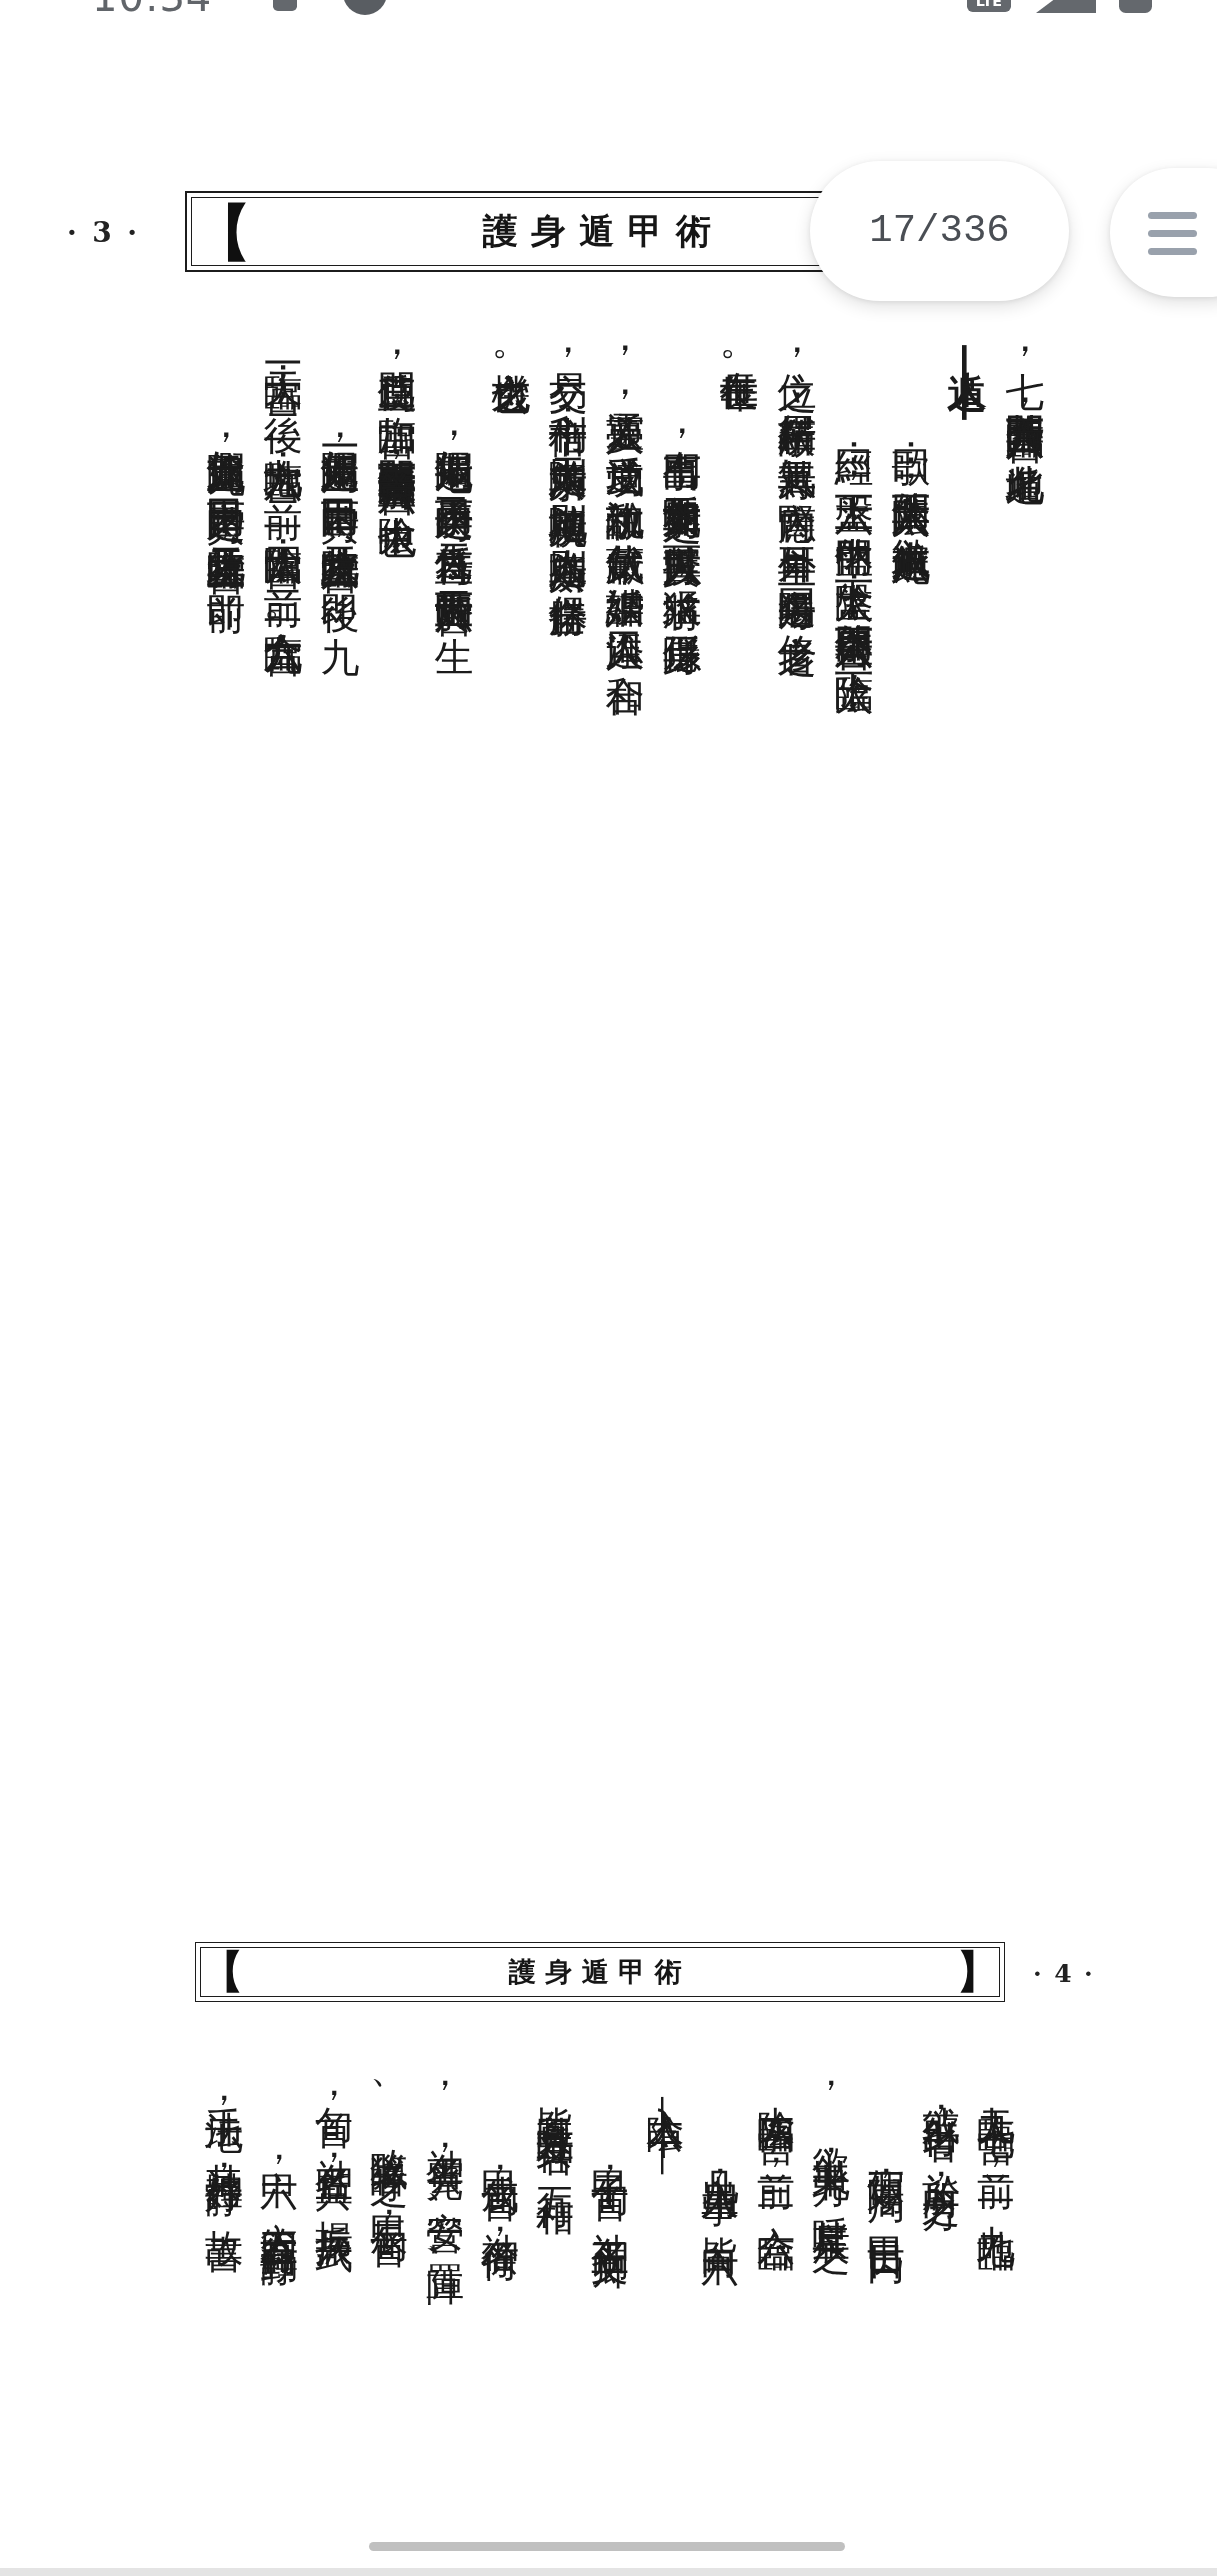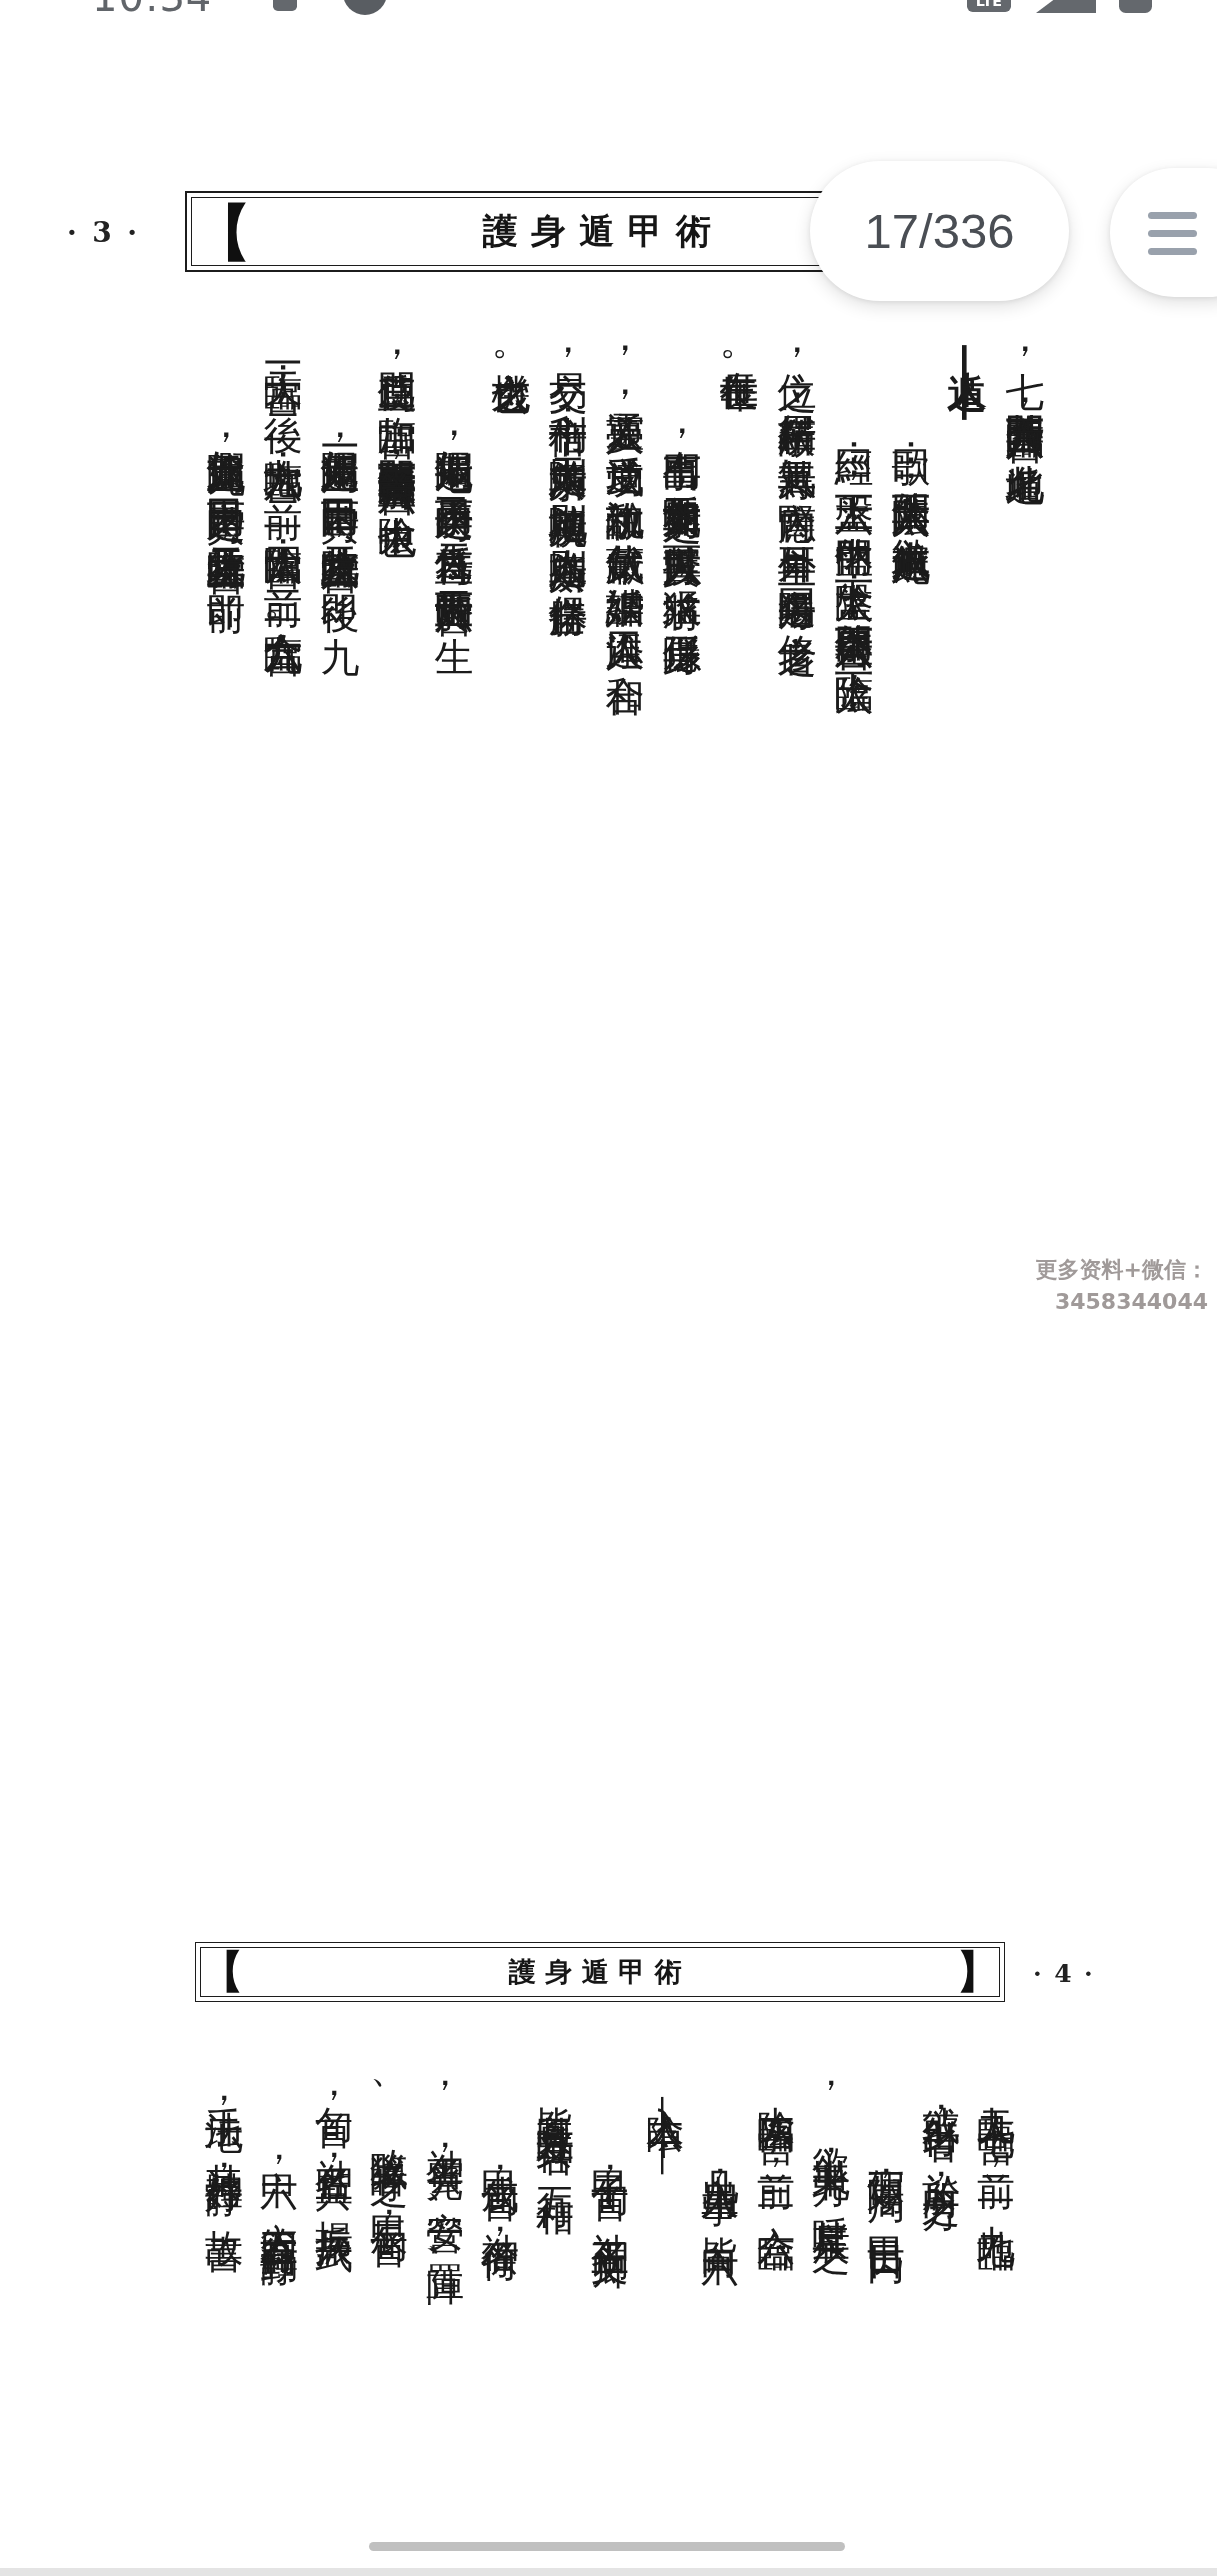--- a/index.html
+++ b/index.html
@@ -20,21 +20,21 @@
   .sb-lte{position:absolute;left:967px;top:-19px;width:44px;height:31px;background:#64686d;border-radius:5.7px;
     color:#fff;font-family:"DejaVu Sans","Liberation Sans",sans-serif;font-size:14.3px;font-weight:bold;
     display:flex;align-items:flex-end;justify-content:center;padding-bottom:2.9px;box-sizing:border-box;}
   .sb-signal{position:absolute;left:1036px;top:-32px;width:0;height:0;
     border-left:60px solid transparent;border-bottom:45px solid #64686d;}
   .sb-batt{position:absolute;left:1119px;top:-27px;width:33px;height:40px;background:#64686d;border-radius:6.7px;}
   
   .page-pill{position:absolute;left:810px;top:161px;width:259px;height:140px;border-radius:70px;
     background:#ffffff;box-shadow:0 5.7px 17px rgba(0,0,0,.12),0 1px 4.8px rgba(0,0,0,.08);
     display:flex;align-items:center;justify-content:center;z-index:8;}
-  .page-pill span{font-family:Liberation Sans, sans-serif;font-size:49px;color:#4a4e54;}
+  .page-pill span{font-family:Liberation Mono, monospace;font-size:39px;color:#4a4e54;}
   .menu-pill{position:absolute;left:1110px;top:168px;width:162px;height:129px;border-radius:65px;
     background:#ffffff;box-shadow:0 5.7px 17px rgba(0,0,0,.12),0 1px 4.8px rgba(0,0,0,.08);z-index:8;}
   .menu-lines{position:absolute;left:38px;top:44px;width:49px;}
   .menu-lines i{display:block;width:49px;height:6.7px;border-radius:3.8px;background:#99a1ac;margin-bottom:11.4px;}
   
   .band{position:absolute;box-sizing:border-box;border:2.9px solid #1c1c1c;background:#fff;
     display:flex;align-items:center;justify-content:center;}
   .band::before{content:"";position:absolute;inset:3.8px;border:1px solid #1c1c1c;pointer-events:none;}
   .band .bk{position:absolute;top:50%;transform:translateY(-50%);font-weight:bold;color:#101010;line-height:1;}
   .band .bk.l{left:3.8px;}
@@ -118,21 +118,20 @@
     <div class="vcol" style="left: 529px; top: 2076px; font-size: 38px; letter-spacing: 4.8px;">皆向其方呼其神名，五行相</div>
     <div class="vcol" style="left: 474px; top: 2140px; font-size: 38px; letter-spacing: 4.8px;">甲戌旬首，神名徐何，</div>
     <div class="vcol" style="left: 419px; top: 2076px; font-size: 38px; letter-spacing: 4.8px;">，神名雲光，安營、置陣、</div>
     <div class="vcol" style="left: 363px; top: 2076px; font-size: 38px; letter-spacing: 4.8px;">、畋獵者呼之；甲辰旬首，</div>
     <div class="vcol" style="left: 308px; top: 2076px; font-size: 38px; letter-spacing: 4.8px;">旬首，神名監兵，揚兵振武</div>
     <div class="vcol" style="left: 253px; top: 2140px; font-size: 38px; letter-spacing: 4.8px;">六甲，內管五行而動靜</div>
     <div class="vcol" style="left: 198px; top: 2076px; font-size: 38px; letter-spacing: 4.8px;">手法地，其神體好靜，故書</div>
   </div>
 
 <div class="watermark">
-  <div>更多资料+微信：3458344044</div>
 </div>
 
 <div class="page-pill">
   <span>17/336</span>
 </div>
 <div class="menu-pill">
   <div class="menu-lines">
       <i></i>
       <i></i>
       <i></i>

